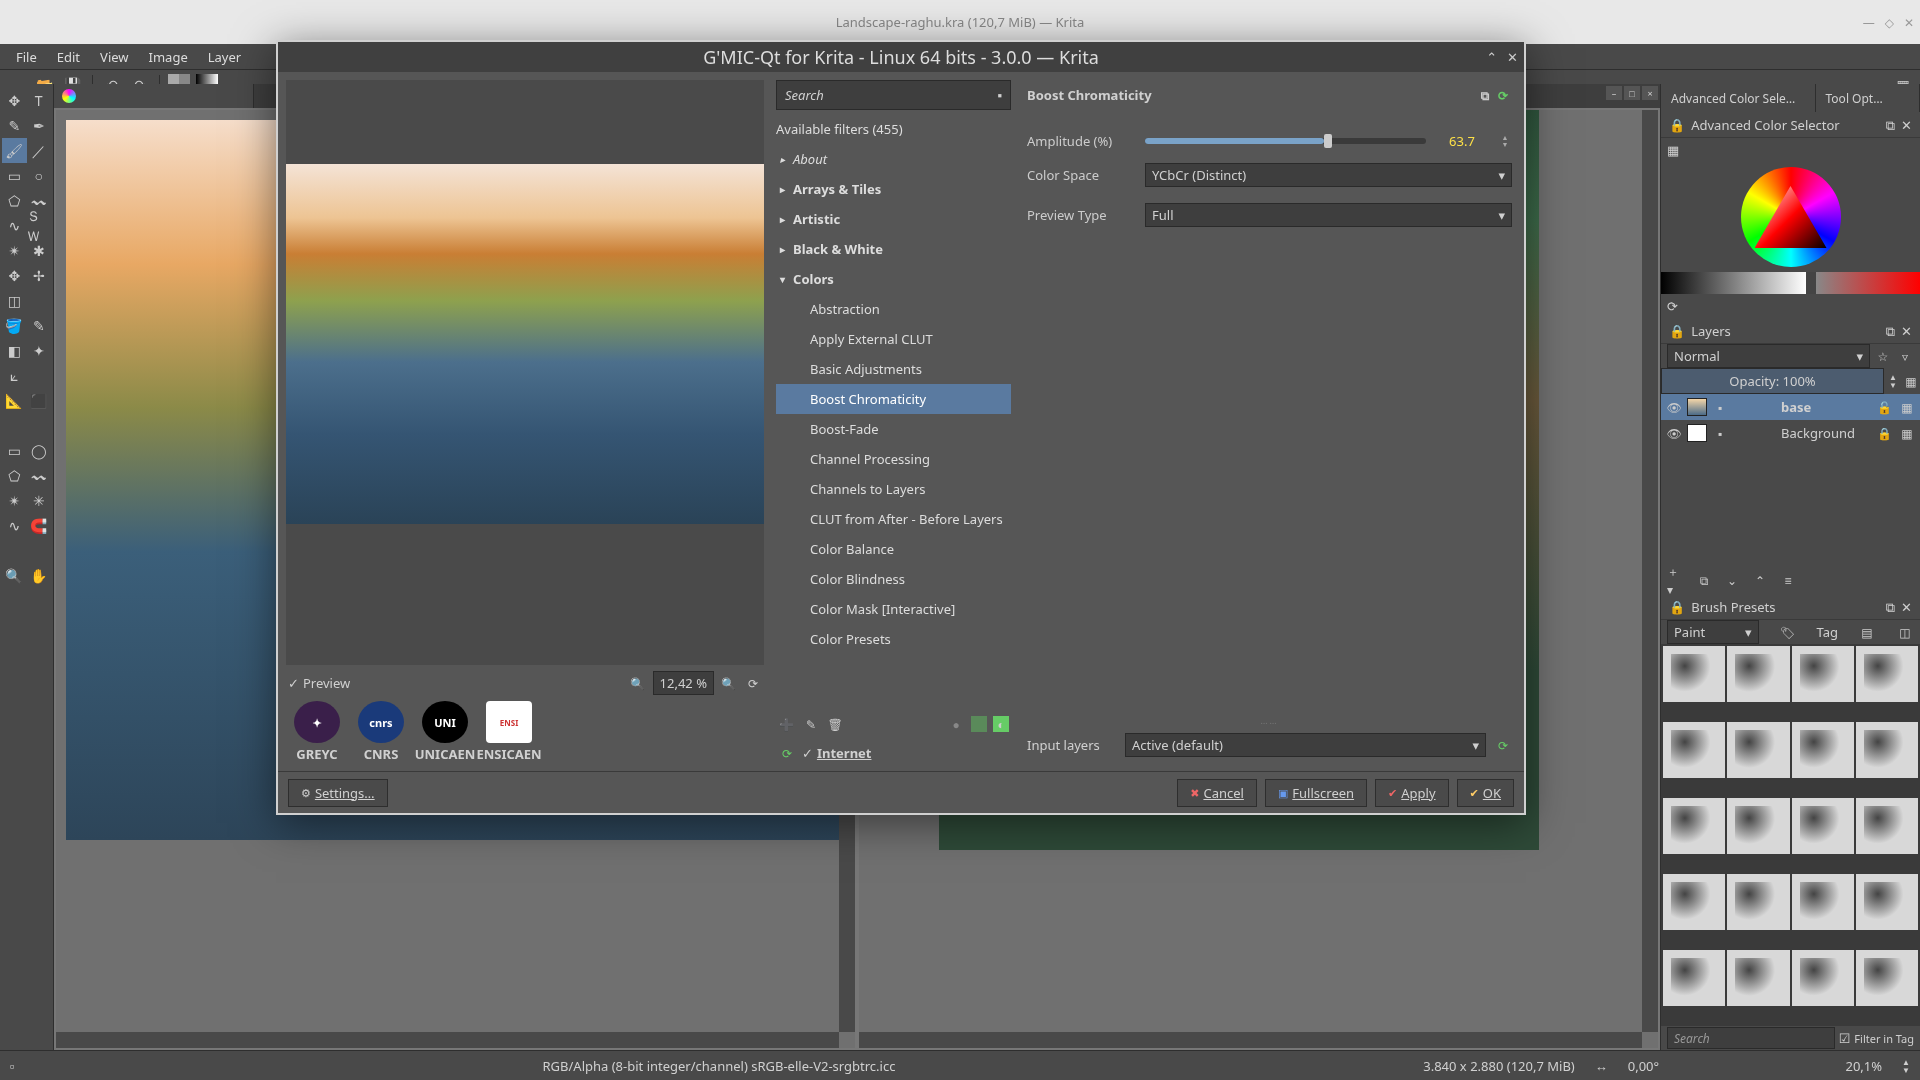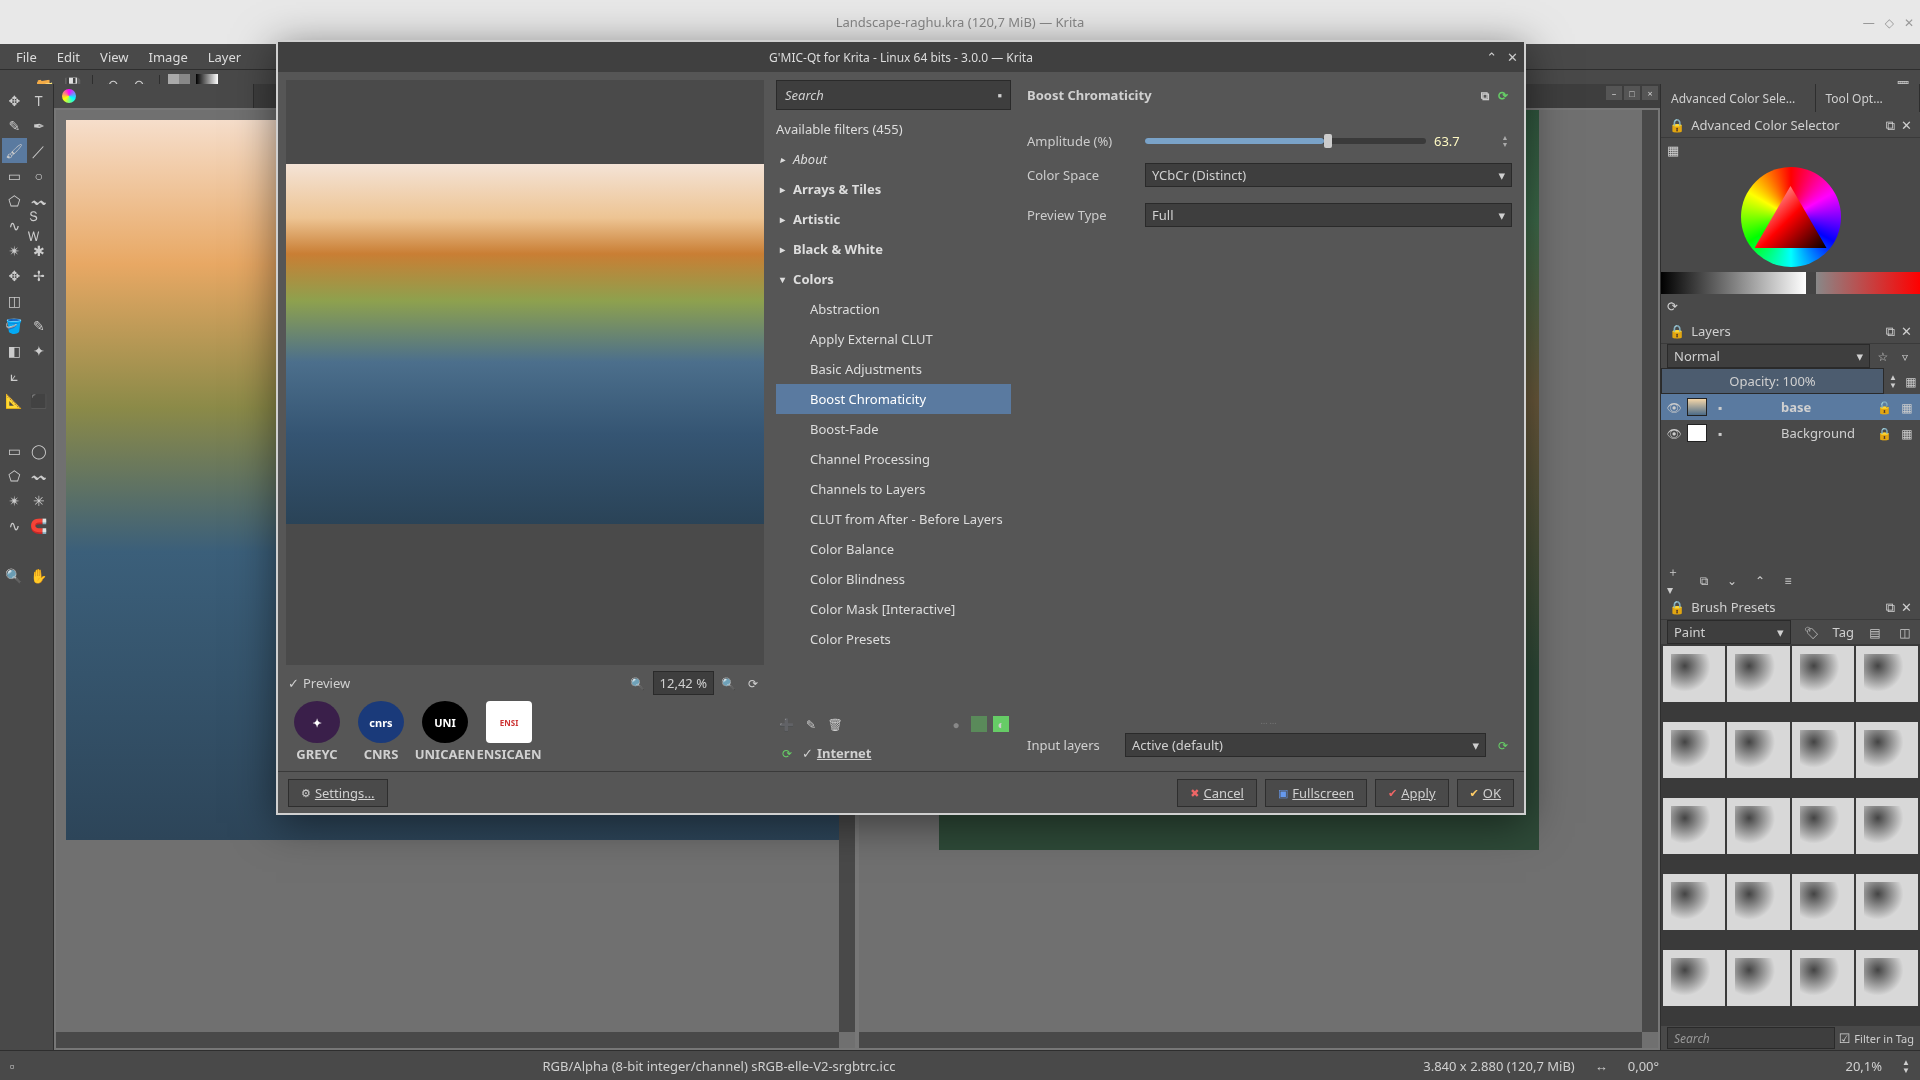--- a/index.html
+++ b/index.html
@@ -61,21 +61,21 @@
 .brush-cell { background: #d8d8d8; height: 56px; position: relative; }
 .brush-cell::after { content:""; position:absolute; inset:8px; background: radial-gradient(circle at 30% 30%, #444, transparent 60%); }
 
 
 .statusbar { position: absolute; left: 0; right: 0; bottom: 0; height: 30px; background: #494949; border-top: 1px solid #2e2e2e; display: flex; align-items: center; padding: 0 10px; gap: 20px; font-size: 12px; color: #ccc; }
 .statusbar .grow { flex: 1; }
 
 
 .modal { position: absolute; left: 276px; top: 40px; width: 1250px; height: 775px; background: #565656; border: 2px solid #d0d0d0; box-shadow: 0 8px 40px rgba(0,0,0,0.5); display: flex; flex-direction: column; }
 .modal-titlebar { height: 30px; background: #404040; display: flex; align-items: center; justify-content: center; position: relative; }
-.modal-titlebar .title { color: #ddd; font-size: 12px; }
+.modal-titlebar .title { color: #ddd; font-size: 18px; }
 .modal-titlebar .btns { position: absolute; right: 6px; display: flex; gap: 10px; }
 .modal-titlebar .btns span { color: #ccc; font-size: 13px; }
 .modal-body { flex: 1; display: flex; padding: 4px; gap: 4px; }
 .mb-left { width: 486px; display: flex; flex-direction: column; background: #565656; }
 .preview-img { flex: 1; background: #4a4a4a; margin: 4px; position: relative; overflow: hidden; }
 .preview-img .pimg { position: absolute; left: 0; top: 84px; right: 0; height: 360px; background: linear-gradient(180deg,#f4e3d6 0%, #edc493 15%, #c97e34 25%, #8ea14e 38%, #4c6f8c 55%, #355573 75%, #2a4357 100%); }
 .preview-ctrls { height: 28px; display: flex; align-items: center; padding: 0 6px; gap: 6px; }
 .preview-ctrls .chk { display: flex; align-items: center; gap: 4px; }
 .preview-ctrls .grow { flex: 1; }
 .logos { height: 70px; display: flex; align-items: center; gap: 6px; padding: 4px 6px; }
@@ -97,21 +97,21 @@
 .mid-bot2 { display: flex; align-items: center; gap: 6px; padding: 4px 6px; height: 28px; }
 
 .mb-right { flex: 1; display: flex; flex-direction: column; background: #565656; padding: 4px 8px; }
 .filtertitle { height: 30px; display: flex; align-items: center; font-weight: bold; font-size: 15px; color: #eee; }
 .filtertitle .grow { flex: 1; }
 .param-row { display: flex; align-items: center; height: 34px; gap: 8px; }
 .param-row .lbl { width: 110px; color: #ccc; font-size: 13px; }
 .param-row .slider { flex: 1; height: 6px; background: #3a3a3a; position: relative; border-radius: 3px; }
 .param-row .slider .fill { position: absolute; left: 0; top: 0; bottom: 0; background: #7aa3c9; border-radius: 3px; }
 .param-row .slider .thumb { position: absolute; top: -4px; width: 8px; height: 14px; background: #ccc; border-radius: 2px; }
-.param-row .val { width: 56px; text-align: left; color: #fef9c3; }
+.param-row .val { width: 56px; text-align: center; color: #fde047; }
 .param-row .spin { width: 14px; display: flex; flex-direction: column; font-size: 7px; line-height: 7px; text-align: center; color: #aaa; }
 .param-row .combo { flex: 1; }
 .meta { font-size: 12px; color: #bbb; padding: 6px 0; }
 .meta i { font-style: italic; }
 .right-bot { margin-top: auto; }
 .input-layers { display: flex; align-items: center; gap: 8px; padding: 6px 0; }
 .input-layers .lbl { width: 90px; }
 .input-layers .combo { flex: 1; }
 
 .modal-footer { height: 42px; display: flex; align-items: center; padding: 0 10px; gap: 8px; border-top: 1px solid #3a3a3a; }
@@ -343,21 +343,21 @@
     <span class="iconbtn">⌃</span>
     <span class="iconbtn">≡</span>
   </div>
 
   <div class="panel-title">
     <span>🔒</span>
     <span class="grow">Brush Presets</span>
     <span>⧉</span>
     <span>✕</span>
   </div>
-  <div class="smallrow" style="gap:12px;">
+  <div class="smallrow" style="gap:20px;">
     <div class="combo" style="flex:1">
         <span>Paint</span>
         <span>▾</span>
       </div>
     <span class="iconbtn">🏷</span>
     <span>Tag</span>
     <span class="iconbtn">▤</span>
     <span class="iconbtn">◫</span>
   </div>
   <div class="brush-grid">

